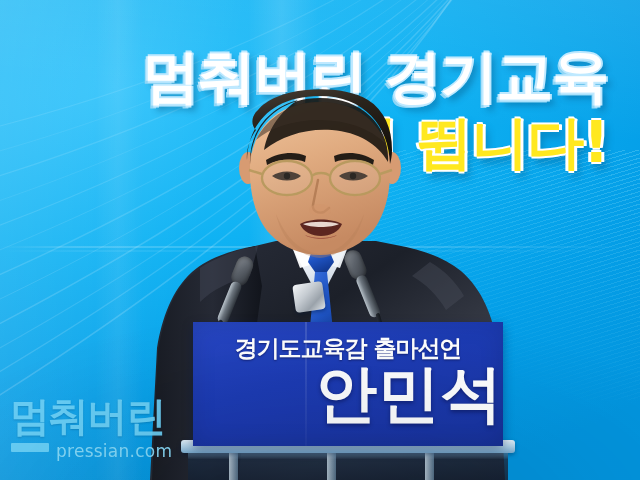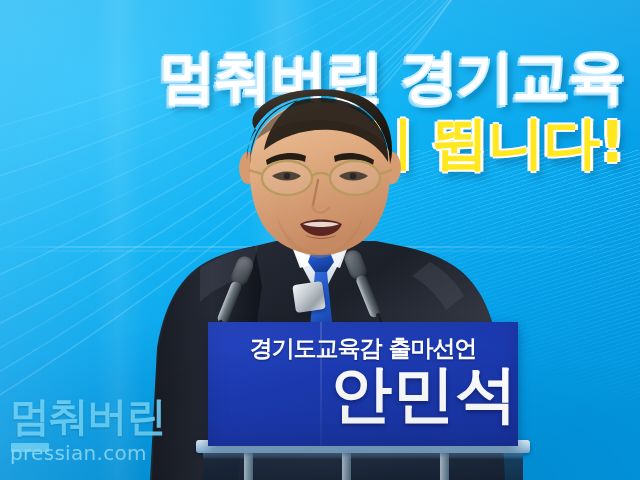--- a/index.html
+++ b/index.html
@@ -64,21 +64,21 @@
        rgba(170,240,255,.26) 4px);
     -webkit-mask-image:linear-gradient(200deg,rgba(0,0,0,.95),rgba(0,0,0,0) 78%);
             mask-image:linear-gradient(200deg,rgba(0,0,0,.95),rgba(0,0,0,0) 78%);
     pointer-events:none;
   }
 
   
   .headline{
     position:absolute;left:0;right:0;top:0;
     text-align:right;
-    padding-right:16px;
+    padding-right:32px;
     pointer-events:none;
   }
   .hl-line{
     display:block;
     white-space:nowrap;
     font-weight:900;
     letter-spacing:-.02em;
     line-height:1;
   }
   .hl-line.l1{
@@ -96,21 +96,21 @@
     text-shadow:
       -2px 0 0 #ffffff, 2px 0 0 #ffffff, 0 -2px 0 #ffffff, 0 2px 0 #ffffff,
       -3px 0 0 #ffffff, 3px 0 0 #ffffff,
       4px 6px 8px rgba(0,55,95,.40);
   }
 
   
   .speaker{position:absolute;left:0;top:0;width:640px;height:480px;pointer-events:none;}
 
   
-  .podium{position:absolute;left:190px;top:322px;width:345px;height:158px;}
+  .podium{position:absolute;left:175px;top:322px;width:345px;height:158px;}
   .podium-base{
     position:absolute;left:13px;top:120px;width:320px;height:58px;
     background:linear-gradient(180deg,rgba(214,235,248,.85) 0%,rgba(150,196,226,.62) 16%,rgba(28,44,66,.80) 30%,rgba(16,26,42,.88) 100%);
     border-radius:2px;
   }
   .podium-lip{
     position:absolute;left:6px;top:118px;width:334px;height:13px;
     background:linear-gradient(180deg,#e8f4fd 0%,#b9d9ee 45%,#7fb0d2 100%);
     border-radius:3px;
     box-shadow:0 2px 4px rgba(0,30,60,.35);
@@ -189,22 +189,22 @@
   }
   .wm-ko{
     display:block;
     font-size:40px;font-weight:900;letter-spacing:-.03em;line-height:1;
     color:#6fd2f7;
     opacity:.92;
     text-shadow:0 1px 2px rgba(0,50,90,.25);
   }
   .wm-en{
     display:block;
-    margin-top:5px;
-    font-size:20px;font-weight:400;letter-spacing:.015em;
+    margin-top:5px;margin-left:46px;
+    font-size:17px;font-weight:400;letter-spacing:.015em;
     color:#8bdcf9;
     opacity:.95;
   }
   .wm-bar{
     position:absolute;left:1px;top:47px;width:38px;height:9px;
     background:#6fd2f7;opacity:.92;border-radius:1px;
   }
 
   
   .grain{

